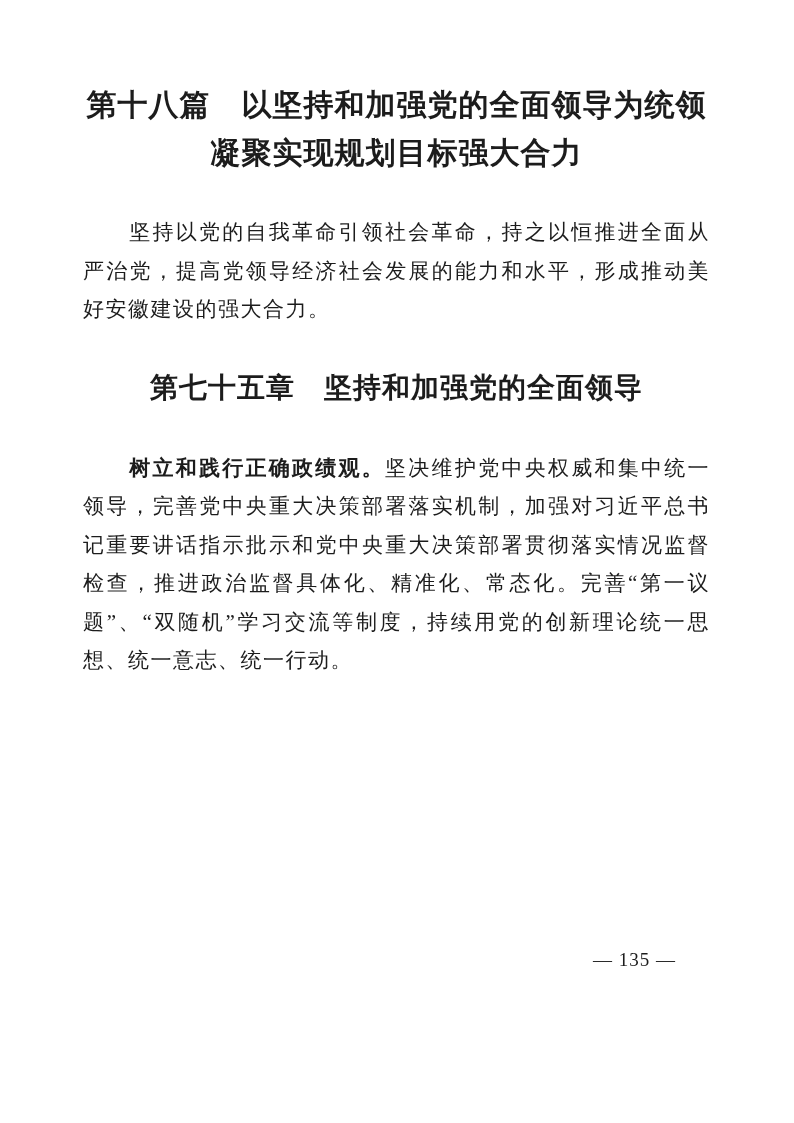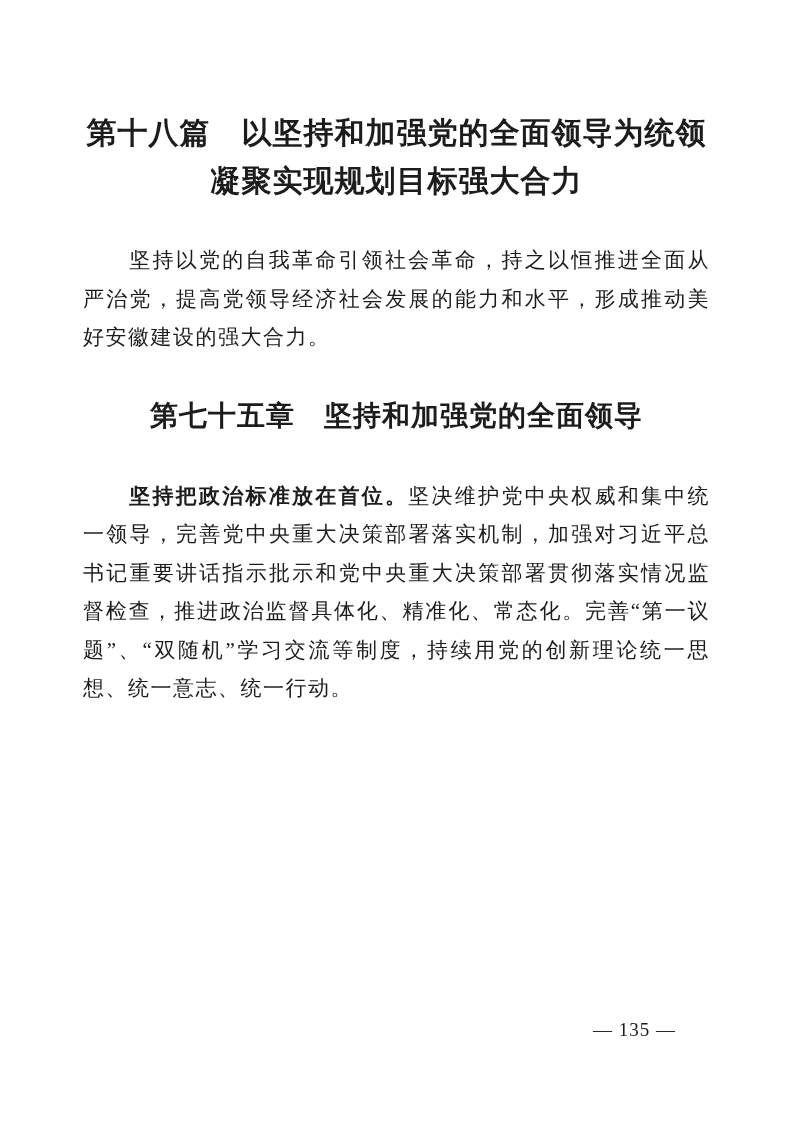--- a/index.html
+++ b/index.html
@@ -9,21 +9,21 @@
   }
   .page {
     position: relative;
     width: 794px;
     height: 1123px;
     margin: 0 auto;
     background: #ffffff;
     color: #1c1c1c;
     font-family: "Liberation Serif", "DejaVu Serif", serif;
     box-sizing: border-box;
-    padding: 109px 84px 0 83px;
+    padding: 81px 84px 0 83px;
     overflow: hidden;
   }
   .part-title {
     margin: 0;
     font-size: 30px;
     line-height: 48px;
     font-weight: 700;
     text-align: center;
     letter-spacing: 1px;
   }
@@ -54,21 +54,21 @@
     margin-top: 46px;
   }
   .para-building {
     margin-top: 5px;
   }
   .lead-phrase {
     font-weight: 700;
   }
   .page-number {
     position: absolute;
-    top: 1018px;
+    top: 948px;
     right: 118px;
     font-size: 19px;
     line-height: 24px;
     letter-spacing: 1px;
     color: #1c1c1c;
   }
 </style>
 </head>
 <body>
 
@@ -76,18 +76,18 @@
 
   <h1 class="part-title">
     <span class="title-line">第十八篇　以坚持和加强党的全面领导为统领</span>
     <span class="title-line">凝聚实现规划目标强大合力</span>
   </h1>
 
   <p class="body-para intro-para">坚持以党的自我革命引领社会革命，持之以恒推进全面从严治党，提高党领导经济社会发展的能力和水平，形成推动美好安徽建设的强大合力。</p>
 
   <h2 class="chapter-heading">第七十五章　坚持和加强党的全面领导</h2>
 
-  <p class="body-para para-leadership"><strong class="lead-phrase">坚持把政治标准放在首位。</strong><span>坚决维护党中央权威和集中统一领导，完善党中央重大决策部署落实机制，加强对习近平总书记重要讲话指示批示和党中央重大决策部署贯彻落实情况监督检查，推进政治监督具体化、精准化、常态化。完善“第一议题”、“双随机”学习交流等制度，持续用党的创新理论统一思想、统一意志、统一行动。</span></p>
+  <p class="body-para para-leadership"><strong class="lead-phrase">树立和践行正确政绩观。</strong><span>坚决维护党中央权威和集中统一领导，完善党中央重大决策部署落实机制，加强对习近平总书记重要讲话指示批示和党中央重大决策部署贯彻落实情况监督检查，推进政治监督具体化、精准化、常态化。完善“第一议题”、“双随机”学习交流等制度，持续用党的创新理论统一思想、统一意志、统一行动。</span></p>
 
 
   <div class="page-number">— 135 —</div>
 
 </div>
 
 </body></html>

